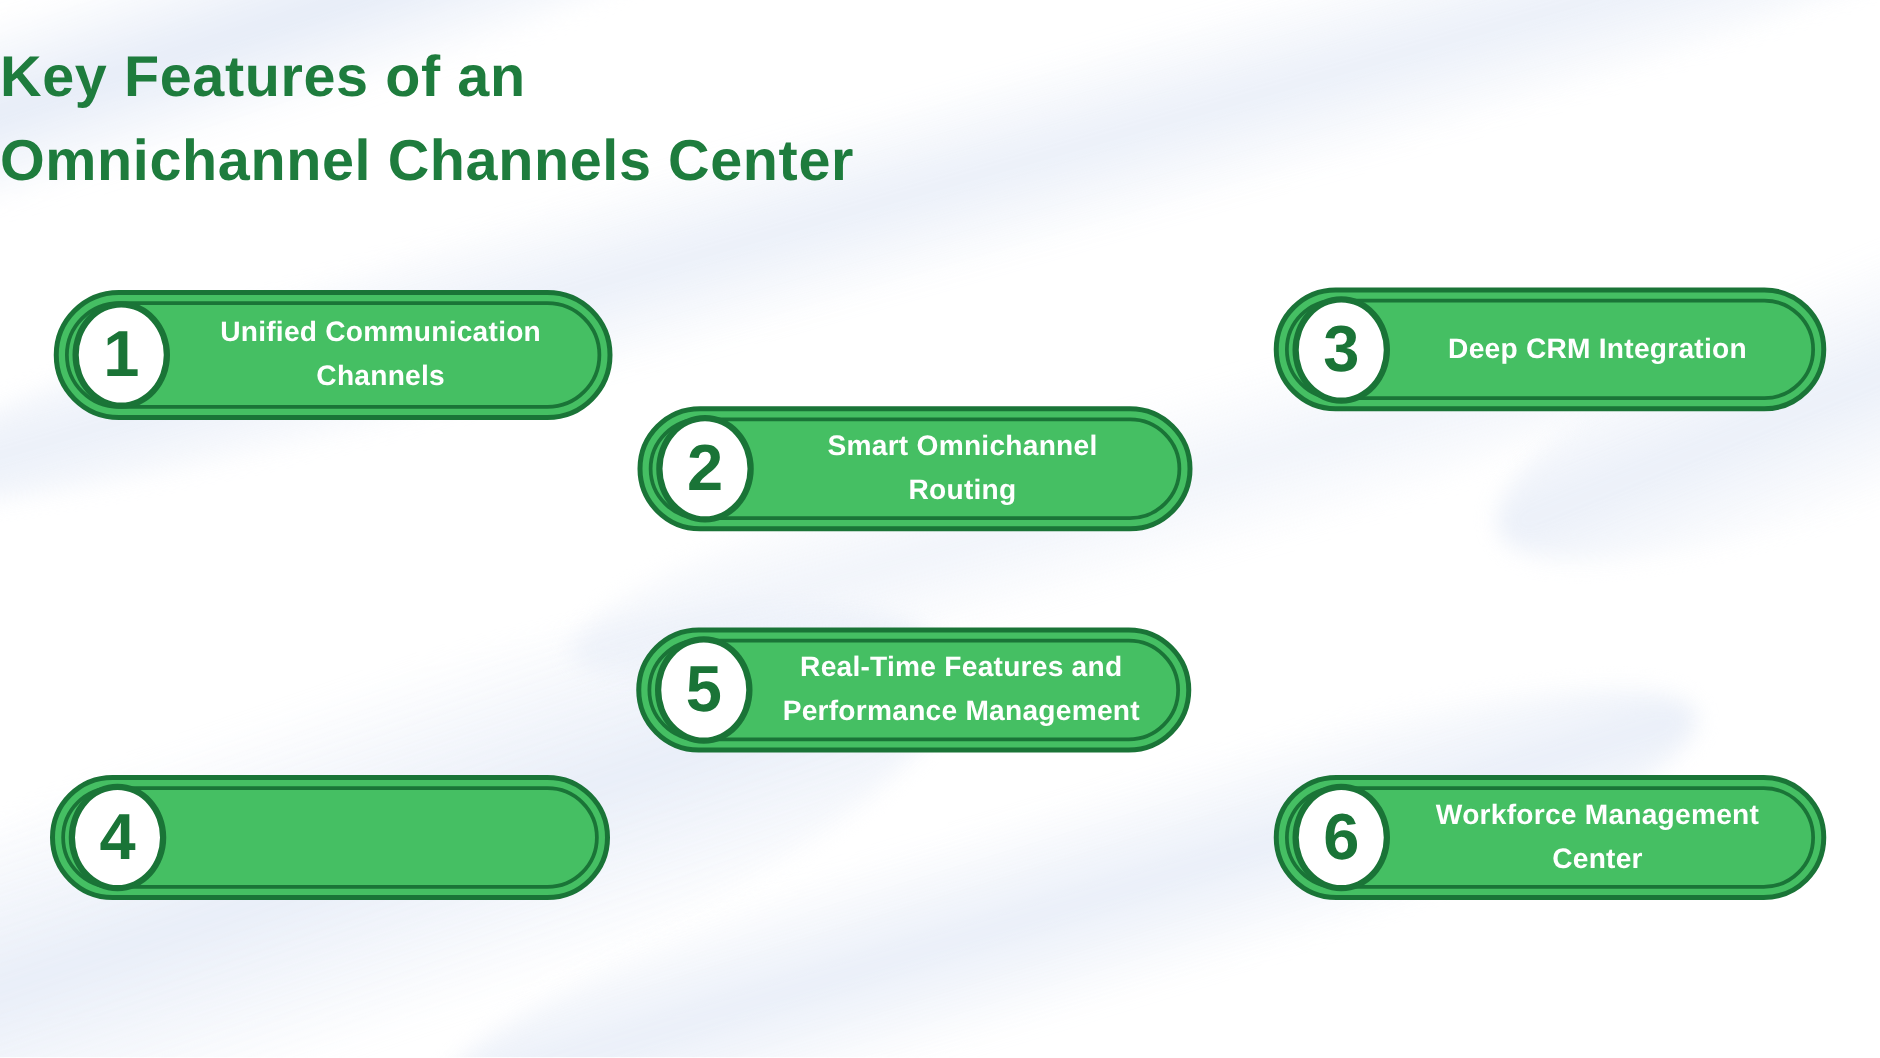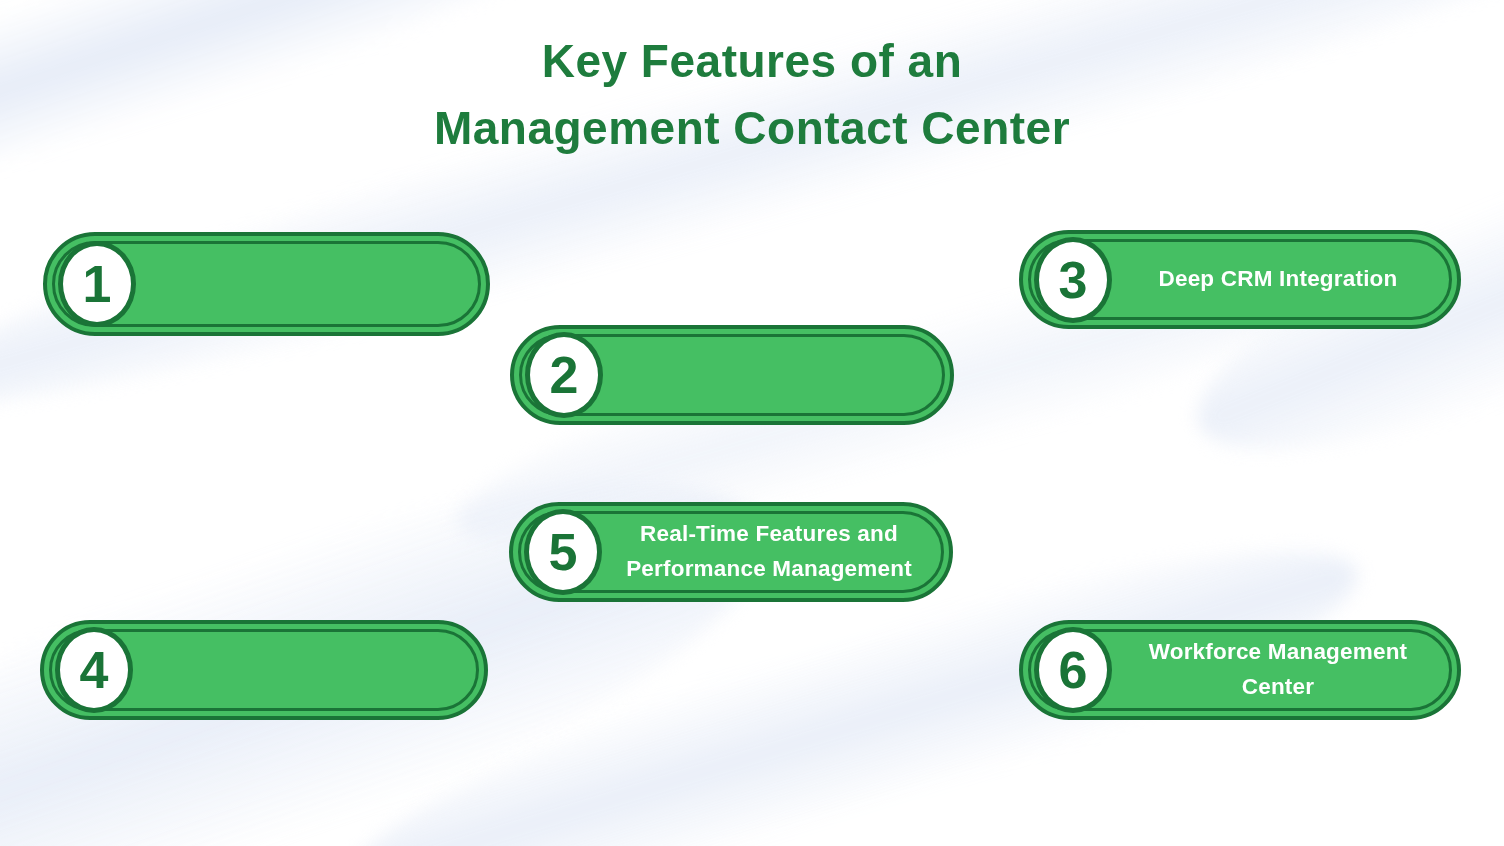--- a/index.html
+++ b/index.html
@@ -37,21 +37,21 @@
   .streak.s3 { left: -260px; top: 560px;  width: 1050px; height: 280px; transform: rotate(-19deg); opacity: .9; }
   .streak.s4 { left: 330px;  top: 640px;  width: 1050px; height: 170px; transform: rotate(-17deg); opacity: .85; }
   .streak.s5 { left: 1170px; top: 180px;  width: 800px;  height: 190px; transform: rotate(-22deg); opacity: .8; }
   .streak.s6 { left: 440px;  top: 330px;  width: 900px;  height: 140px; transform: rotate(-16deg); opacity: .55; }
 
   .title {
     position: absolute;
     top: 28px;
     left: 0;
     width: 100%;
-    text-align: center;
+    text-align: left;
     color: var(--title-green);
     font-weight: 700;
     font-size: 46px;
     line-height: 67px;
     letter-spacing: 0.5px;
   }
 
   .pill {
     position: absolute;
     background: var(--pill-fill);
@@ -113,29 +113,31 @@
 
   <div class="streak s1"></div>
   <div class="streak s2"></div>
   <div class="streak s3"></div>
   <div class="streak s4"></div>
   <div class="streak s5"></div>
   <div class="streak s6"></div>
 
   <div class="title">
     <div>Key Features of an</div>
-    <div>Management Contact Center</div>
+    <div>Omnichannel Channels Center</div>
   </div>
 
   <div class="pill p1">
     <div class="badge">1</div>
+    <div class="label">Unified Communication Channels</div>
   </div>
 
   <div class="pill p2">
     <div class="badge">2</div>
+    <div class="label">Smart Omnichannel Routing</div>
   </div>
 
   <div class="pill p3">
     <div class="badge">3</div>
     <div class="label">Deep CRM Integration</div>
   </div>
 
   <div class="pill p4">
     <div class="badge">4</div>
   </div>

